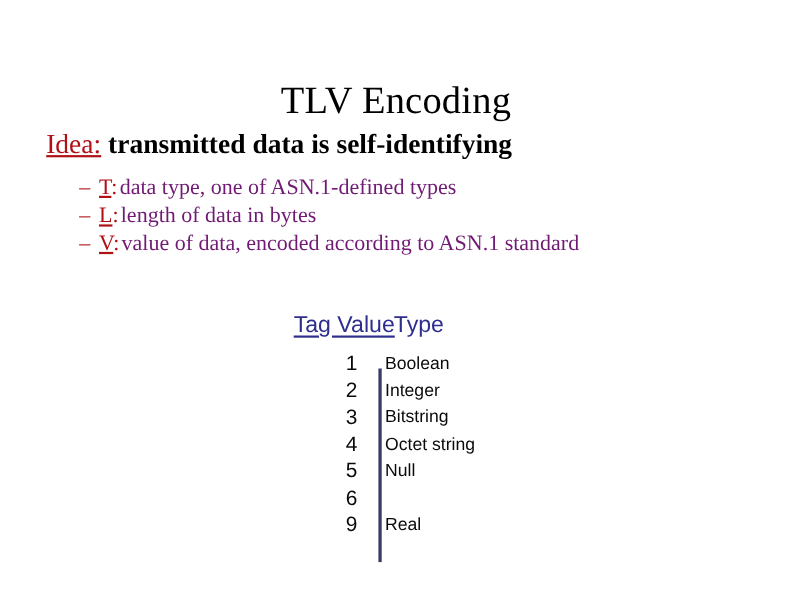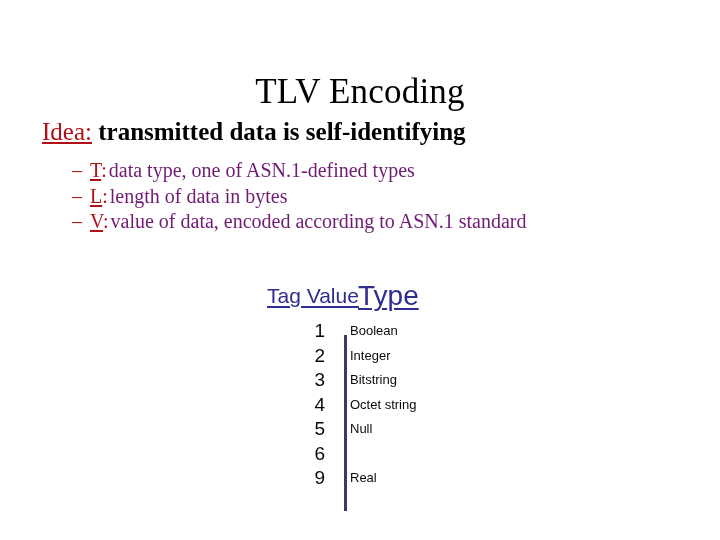--- a/index.html
+++ b/index.html
@@ -109,24 +109,23 @@
     color: #2E2E8F;
     text-decoration: underline;
     text-decoration-thickness: 2px;
     text-underline-offset: 3px;
     margin-left: 46px;
   }
   .th-type {
     position: absolute;
     left: 137px;
     top: 0px;
-    font-size: 28px;
+    font-size: 21px;
     line-height: 24px;
     color: #2E2E8F;
-    text-decoration: underline;
     text-decoration-thickness: 2px;
     text-underline-offset: 3px;
   }
 
   .table-body {
     position: relative;
     margin-top: 5px;
     height: 175px;
   }
   .col-divider {
@@ -151,21 +150,21 @@
     text-align: right;
     padding-right: 6px;
     box-sizing: border-box;
     font-size: 19px;
     line-height: 24.5px;
     color: #0A0A0A;
   }
   .cell-type {
     flex: 1 1 auto;
     padding-left: 19px;
-    font-size: 13px;
+    font-size: 16px;
     line-height: 24.5px;
     color: #0A0A0A;
     white-space: nowrap;
   }
 </style>
 </head>
 <body>
 
 <div class="slide-title">TLV Encoding</div>
 

